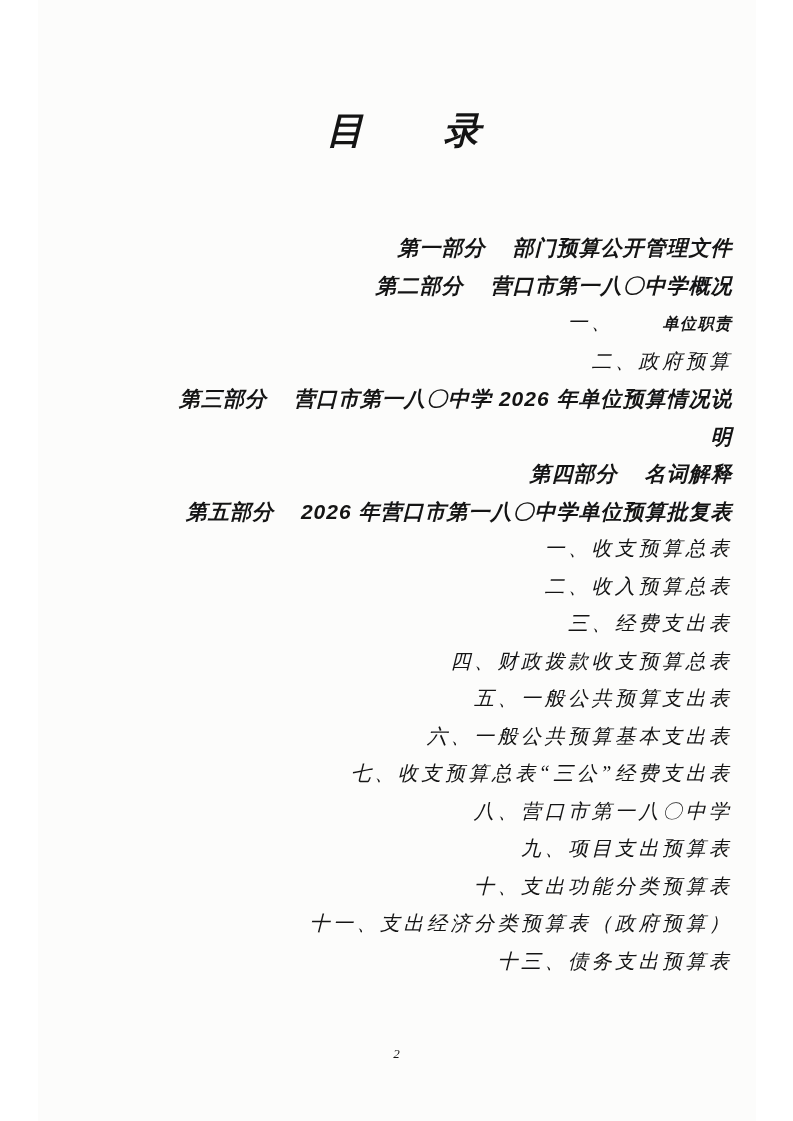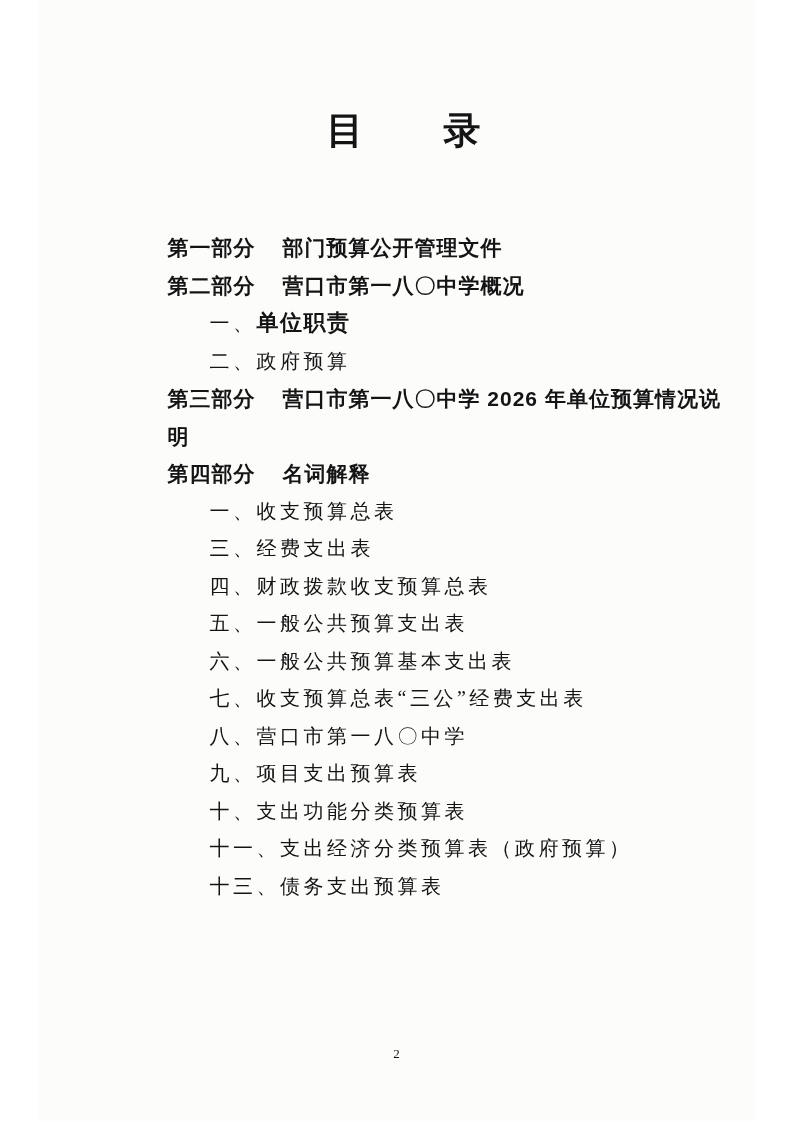--- a/index.html
+++ b/index.html
@@ -10,40 +10,42 @@
   .page {
     position: relative;
     width: 718px;
     height: 1121px;
     margin: 0 auto;
     background: #fcfcfb;
     color: #141414;
     font-family: "Liberation Serif", "DejaVu Serif", serif;
     overflow: hidden;
     box-sizing: border-box;
+    font-style: italic;
   }
   .doc-title {
     position: absolute;
     top: 106px;
     left: 0;
     width: 100%;
     margin: 0;
     text-align: center;
     text-indent: 16px;
     font-size: 37px;
     font-weight: bold;
     letter-spacing: 2px;
     white-space: pre;
     font-family: "Liberation Serif", "DejaVu Serif", serif;
   }
   .toc {
     position: absolute;
     top: 229px;
     left: 130px;
     width: 565px;
+    text-align: right;
   }
   .toc-line {
     line-height: 37.5px;
     font-size: 20px;
   }
   
   .toc-line.part {
     font-family: "Liberation Sans", "DejaVu Sans", sans-serif;
     font-weight: bold;
     font-size: 21px;
@@ -55,22 +57,23 @@
   
   .toc-line.sub,
   .toc-line.sub-strong,
   .toc-line.item {
     padding-left: 42px;
     letter-spacing: 3.5px;
   }
   .toc-line.sub-strong .toc-title {
     font-family: "Liberation Sans", "DejaVu Sans", sans-serif;
     font-weight: bold;
-    font-size: 22px;
+    font-size: 16px;
     letter-spacing: 1.5px;
+    margin-left: 48px;
   }
   .page-number {
     position: absolute;
     top: 1046px;
     left: 0;
     width: 100%;
     text-align: center;
     font-size: 13px;
     letter-spacing: 0;
   }
@@ -81,21 +84,23 @@
 <div class="page">
   <h1 class="doc-title">目　　录</h1>
 
   <div class="toc">
       <div class="toc-line part"><span class="toc-label">第一部分</span><span class="toc-title">部门预算公开管理文件</span></div>
       <div class="toc-line part"><span class="toc-label">第二部分</span><span class="toc-title">营口市第一八〇中学概况</span></div>
       <div class="toc-line sub-strong"><span class="toc-label">一、</span><span class="toc-title">单位职责</span></div>
       <div class="toc-line sub"><span class="toc-label">二、</span><span class="toc-title">政府预算</span></div>
       <div class="toc-line part"><span class="toc-label">第三部分</span><span class="toc-title">营口市第一八〇中学 2026 年单位预算情况说明</span></div>
       <div class="toc-line part"><span class="toc-label">第四部分</span><span class="toc-title">名词解释</span></div>
+      <div class="toc-line part"><span class="toc-label">第五部分</span><span class="toc-title">2026 年营口市第一八〇中学单位预算批复表</span></div>
       <div class="toc-line item"><span class="toc-label">一、</span><span class="toc-title">收支预算总表</span></div>
+      <div class="toc-line item"><span class="toc-label">二、</span><span class="toc-title">收入预算总表</span></div>
       <div class="toc-line item"><span class="toc-label">三、</span><span class="toc-title">经费支出表</span></div>
       <div class="toc-line item"><span class="toc-label">四、</span><span class="toc-title">财政拨款收支预算总表</span></div>
       <div class="toc-line item"><span class="toc-label">五、</span><span class="toc-title">一般公共预算支出表</span></div>
       <div class="toc-line item"><span class="toc-label">六、</span><span class="toc-title">一般公共预算基本支出表</span></div>
       <div class="toc-line item"><span class="toc-label">七、</span><span class="toc-title">收支预算总表“三公”经费支出表</span></div>
       <div class="toc-line item"><span class="toc-label">八、</span><span class="toc-title">营口市第一八〇中学</span></div>
       <div class="toc-line item"><span class="toc-label">九、</span><span class="toc-title">项目支出预算表</span></div>
       <div class="toc-line item"><span class="toc-label">十、</span><span class="toc-title">支出功能分类预算表</span></div>
       <div class="toc-line item"><span class="toc-label">十一、</span><span class="toc-title">支出经济分类预算表（政府预算）</span></div>
       <div class="toc-line item"><span class="toc-label">十三、</span><span class="toc-title">债务支出预算表</span></div>

